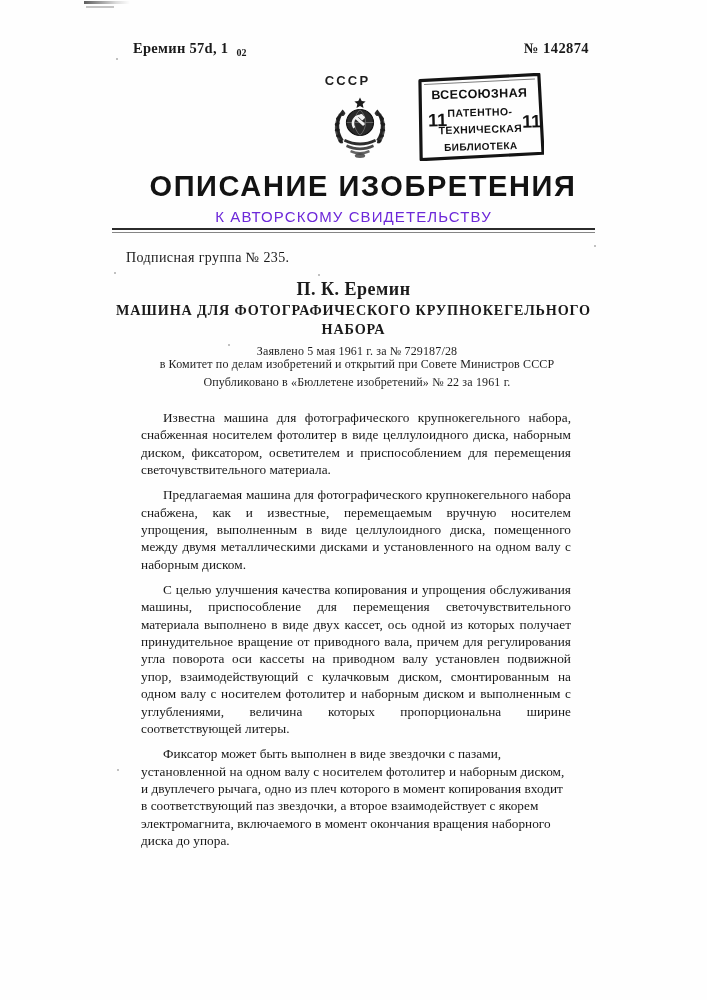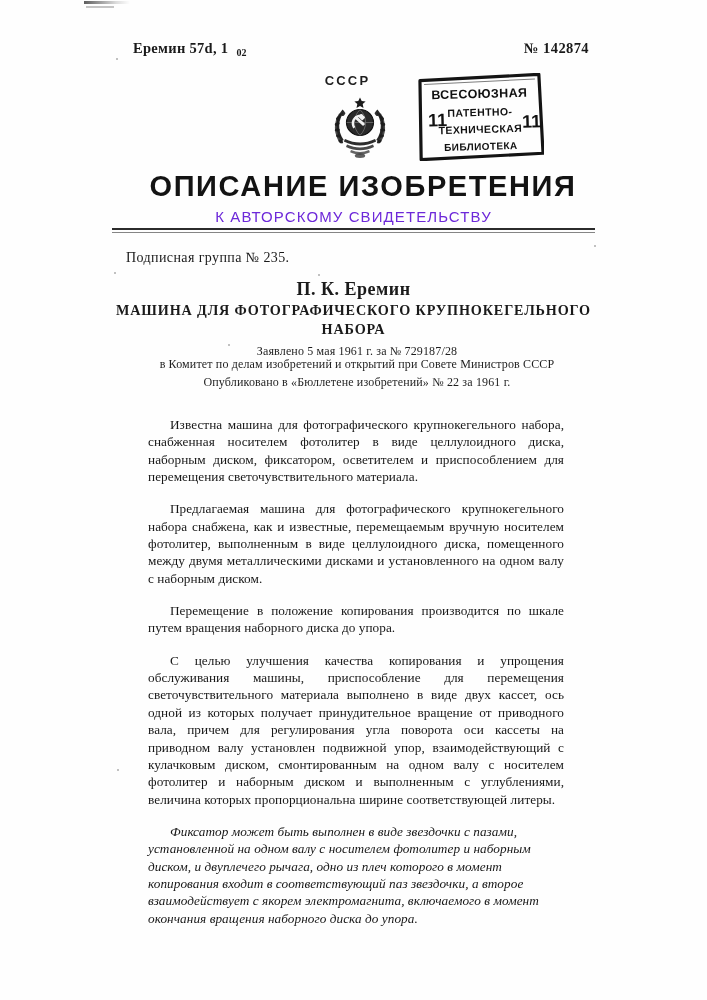--- a/index.html
+++ b/index.html
@@ -202,24 +202,24 @@
     top: 401px;
     width: 446px;
     font-size: 13.25px;
     line-height: 17.35px;
     text-align: justify;
     text-justify: inter-word;
     color: #171717;
     letter-spacing: .05px;
   }
   .body p {
-    margin: 15px;
+    margin: 8px;
     text-indent: 22px;
   }
-  .body p:last-child { text-align: left; font-style: italic; }
+  .body p:last-child { text-align: left; }
 </style>
 </head>
 <body>
 
 <div class="page">
 
   <div class="scan-edge-top"></div>
   <div class="scan-edge-top2"></div>
   <div class="scan-speck" style="left:116px; top:58px;"></div>
   <div class="scan-speck" style="left:114px; top:272px;"></div>
@@ -318,19 +318,18 @@
     <div>МАШИНА ДЛЯ ФОТОГРАФИЧЕСКОГО КРУПНОКЕГЕЛЬНОГО</div>
     <div>НАБОРА</div>
   </div>
 
   <div class="meta meta-1">Заявлено 5 мая 1961 г. за № 729187/28</div>
   <div class="meta meta-2">в Комитет по делам изобретений и открытий при Совете Министров СССР</div>
   <div class="meta meta-3">Опубликовано в «Бюллетене изобретений» № 22 за 1961 г.</div>
 
   <div class="body">
     <p>Известна машина для фотографического крупнокегельного набора, снабженная носителем фотолитер в виде целлулоидного диска, наборным диском, фиксатором, осветителем и приспособлением для перемещения светочувствительного материала.</p>
-    <p>Предлагаемая машина для фотографического крупнокегельного набора снабжена, как и известные, перемещаемым вручную носителем фотолитер, выполненным в виде целлулоидного диска, помещенного между двумя металлическими дисками и установленного на одном валу с наборным диском.</p>
-    <p>Перемещение в положение копирования производится по шкале путем вращения наборного диска до упора.</p>
+    <p>Предлагаемая машина для фотографического крупнокегельного набора снабжена, как и известные, перемещаемым вручную носителем упрощения, выполненным в виде целлулоидного диска, помещенного между двумя металлическими дисками и установленного на одном валу с наборным диском.</p>
     <p>С целью улучшения качества копирования и упрощения обслуживания машины, приспособление для перемещения светочувствительного материала выполнено в виде двух кассет, ось одной из которых получает принудительное вращение от приводного вала, причем для регулирования угла поворота оси кассеты на приводном валу установлен подвижной упор, взаимодействующий с кулачковым диском, смонтированным на одном валу с носителем фотолитер и наборным диском и выполненным с углублениями, величина которых пропорциональна ширине соответствующей литеры.</p>
     <p>Фиксатор может быть выполнен в виде звездочки с пазами, установленной на одном валу с носителем фотолитер и наборным диском, и двуплечего рычага, одно из плеч которого в момент копирования входит в соответствующий паз звездочки, а второе взаимодействует с якорем электромагнита, включаемого в момент окончания вращения наборного диска до упора.</p>
   </div>
 
 </div>
 
 </body></html>

